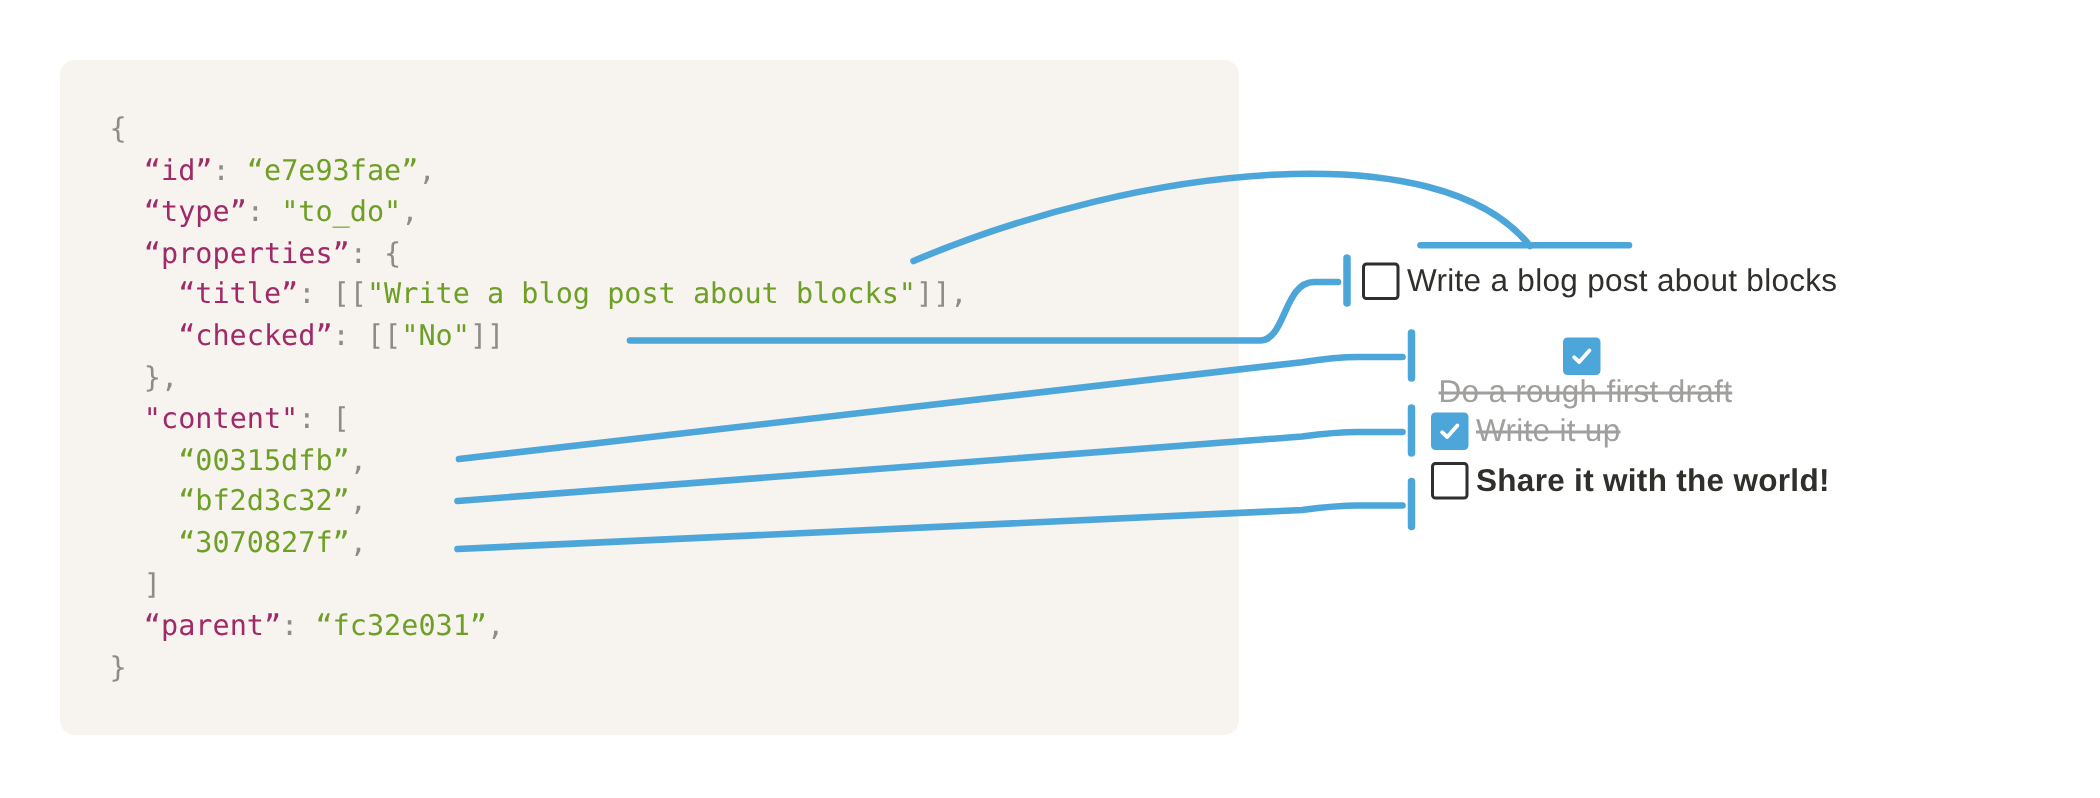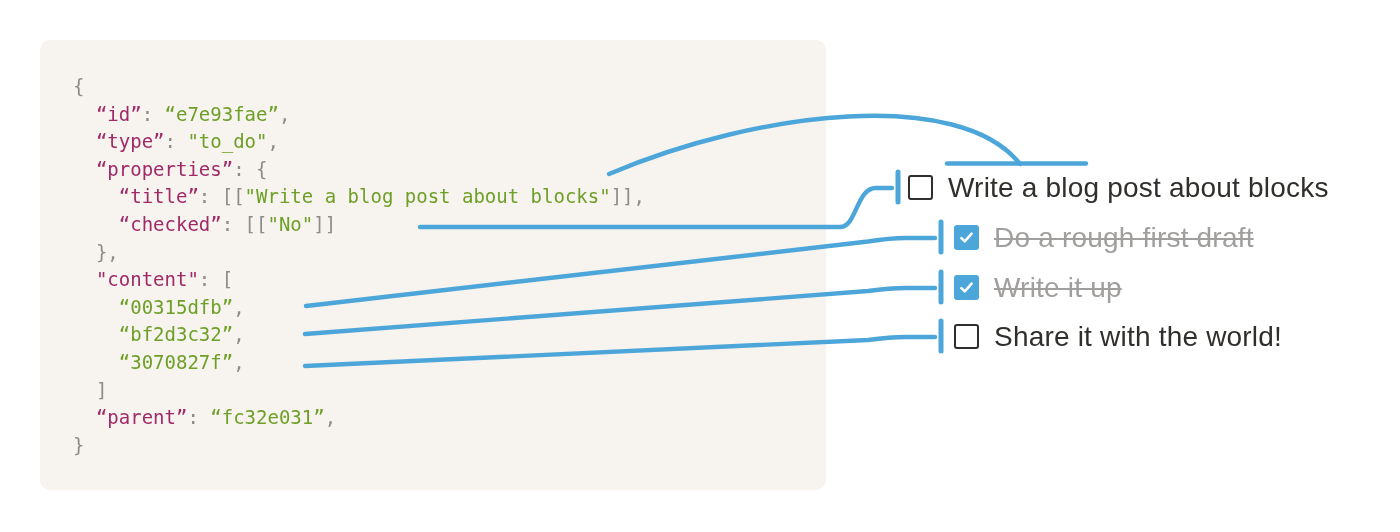--- a/index.html
+++ b/index.html
@@ -29,28 +29,28 @@
 
   
   .connectors{position:absolute;left:0;top:0;pointer-events:none;}
   .conn{fill:none;stroke:var(--accent);stroke-width:4.4;
         stroke-linecap:round;stroke-linejoin:round;}
   .conn-bar{stroke-width:5;}
 
   
   .todo-item{position:absolute;display:flex;align-items:center;height:25px;}
   .todo-item:nth-child(1){left:908px;top:175px;}
-  .todo-item:nth-child(2){left:954px;top:225px;}
+  .todo-item:nth-child(2){left:954px;top:225px;flex-direction:column;}
   .todo-item:nth-child(3){left:954px;top:275px;}
-  .todo-item:nth-child(4){left:954px;top:324px;}
+  .todo-item:nth-child(4){left:954px;top:308px;font-weight:bold;}
   .todo-checkbox{width:25px;height:25px;flex:0 0 25px;box-sizing:border-box;
                  border-radius:3px;display:flex;align-items:center;justify-content:center;}
   .todo-checkbox.unchecked{border:2.5px solid var(--box-border);background:#ffffff;}
   .todo-checkbox.checked{background:var(--accent);}
-  .todo-label{margin-left:15px;font-size:28px;letter-spacing:.2px;
+  .todo-label{margin-left:5px;font-size:21px;letter-spacing:.2px;
               color:var(--text-dark);white-space:nowrap;}
   .todo-label.completed{color:var(--text-muted);
               text-decoration:line-through;text-decoration-thickness:2px;}
 </style>
 </head>
 <body>
 
 <div class="canvas">
 
   <div class="code-card">

